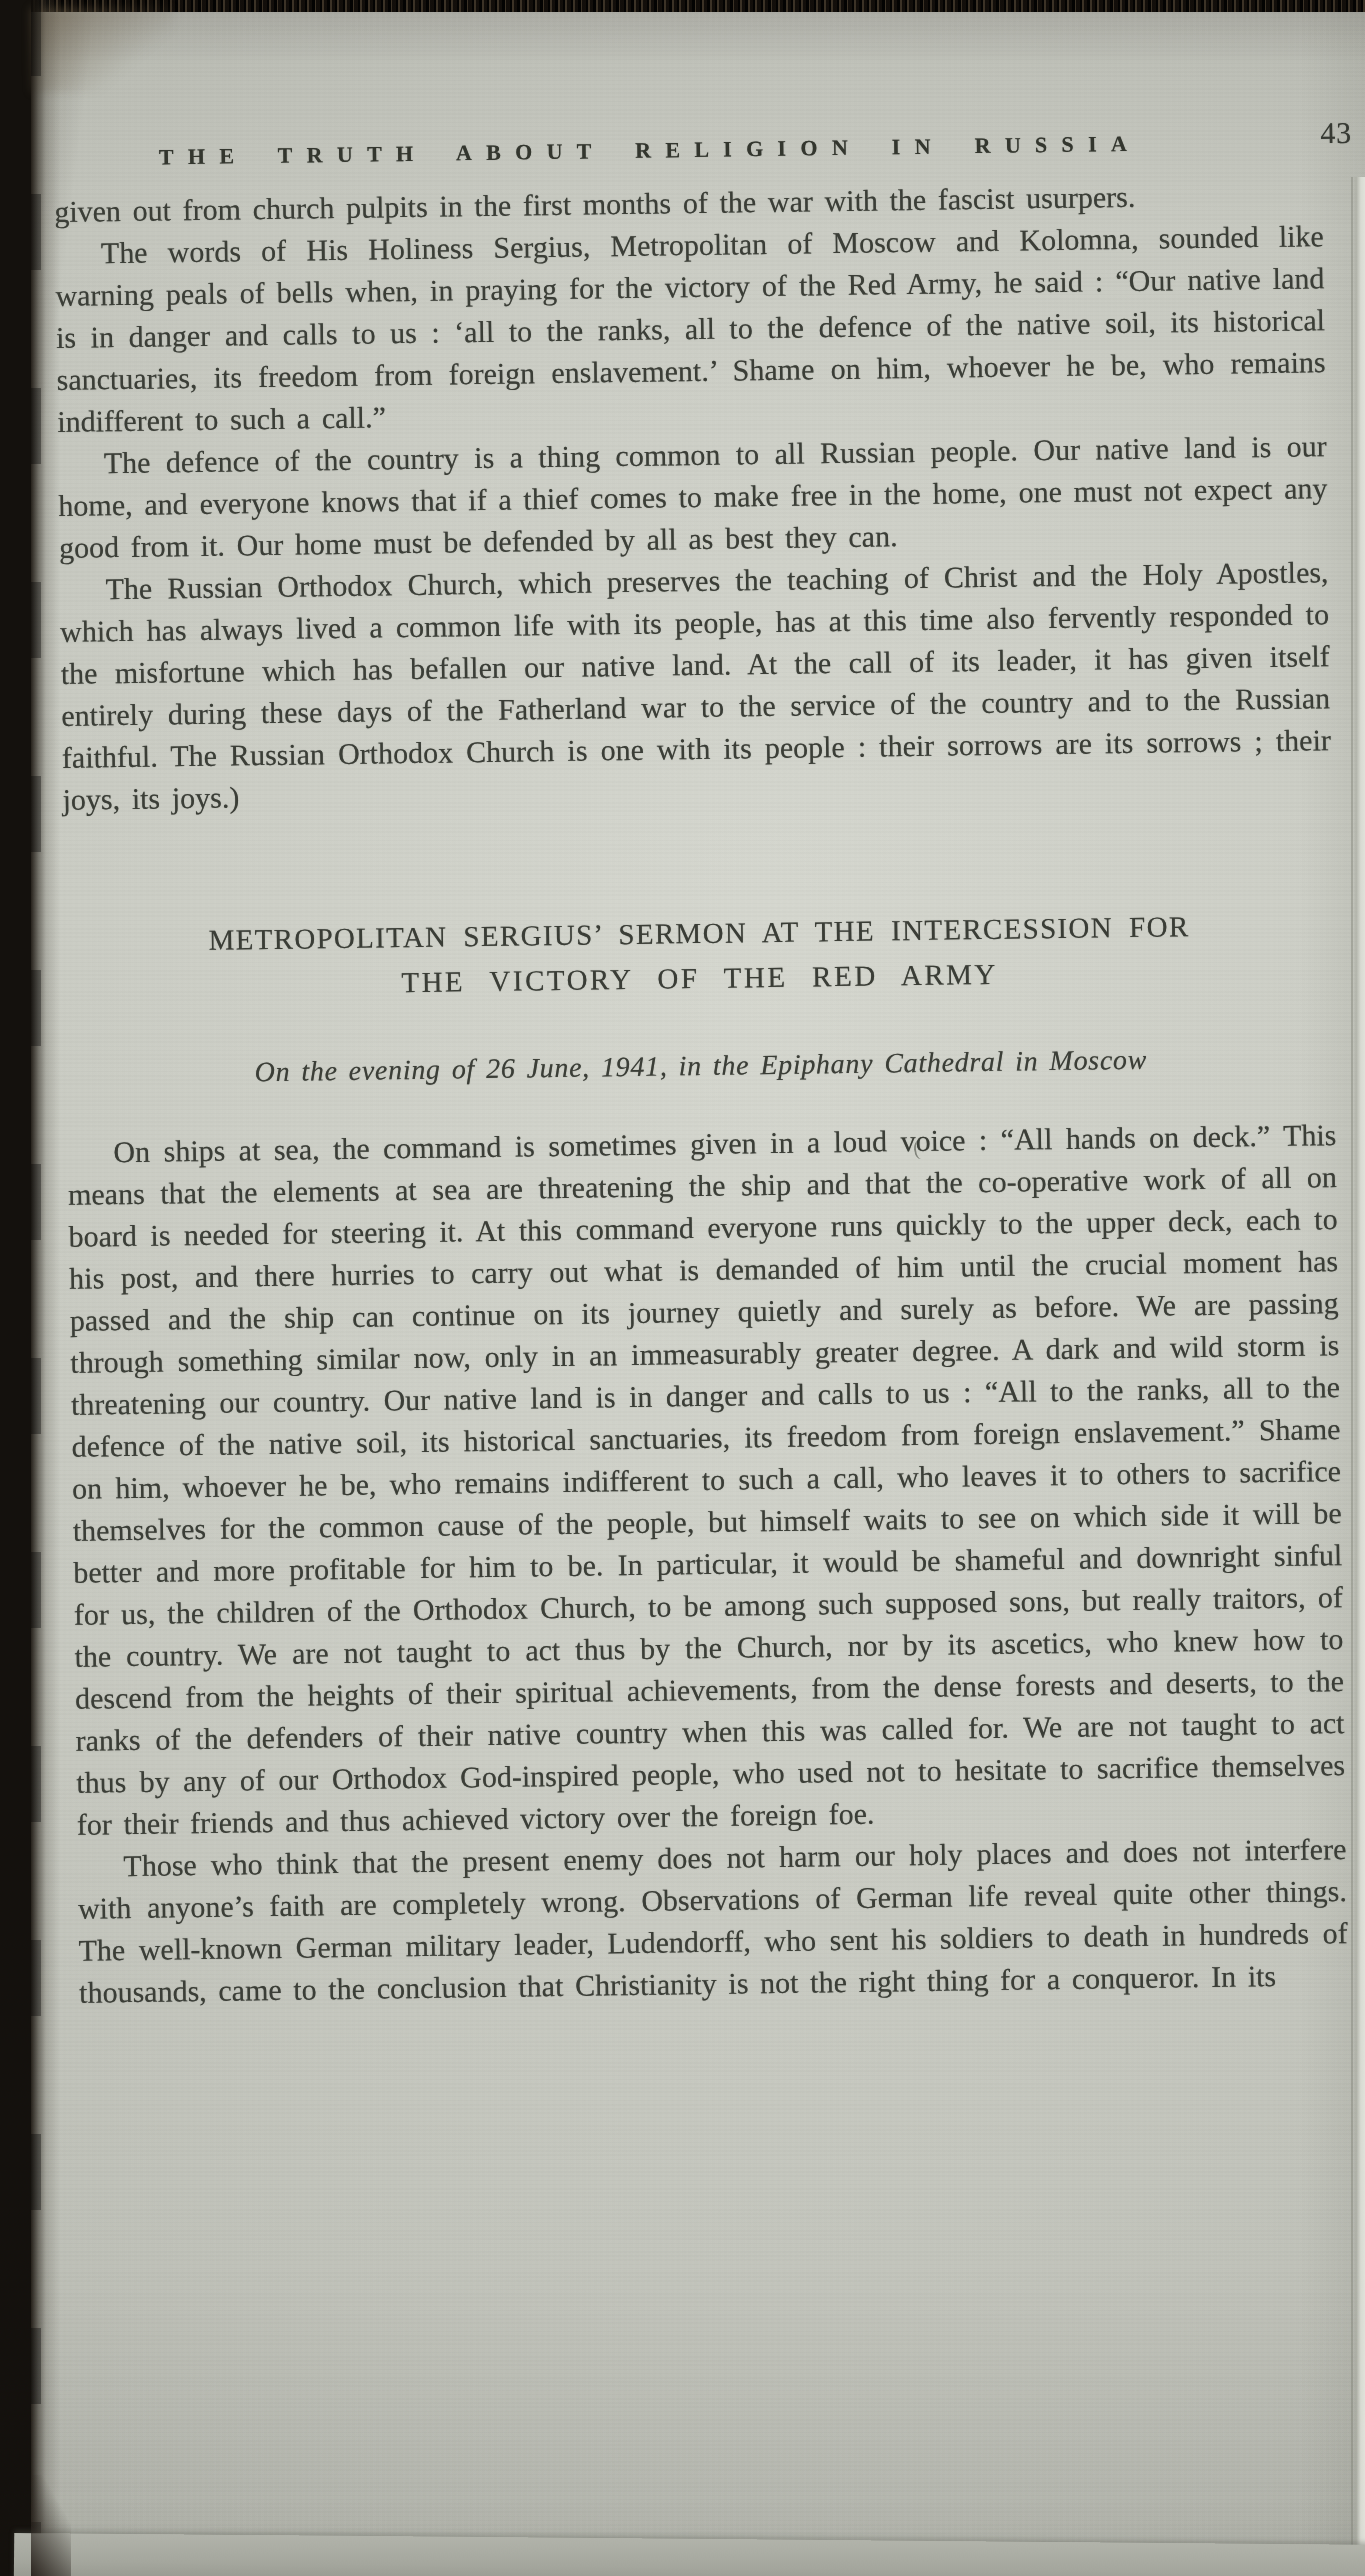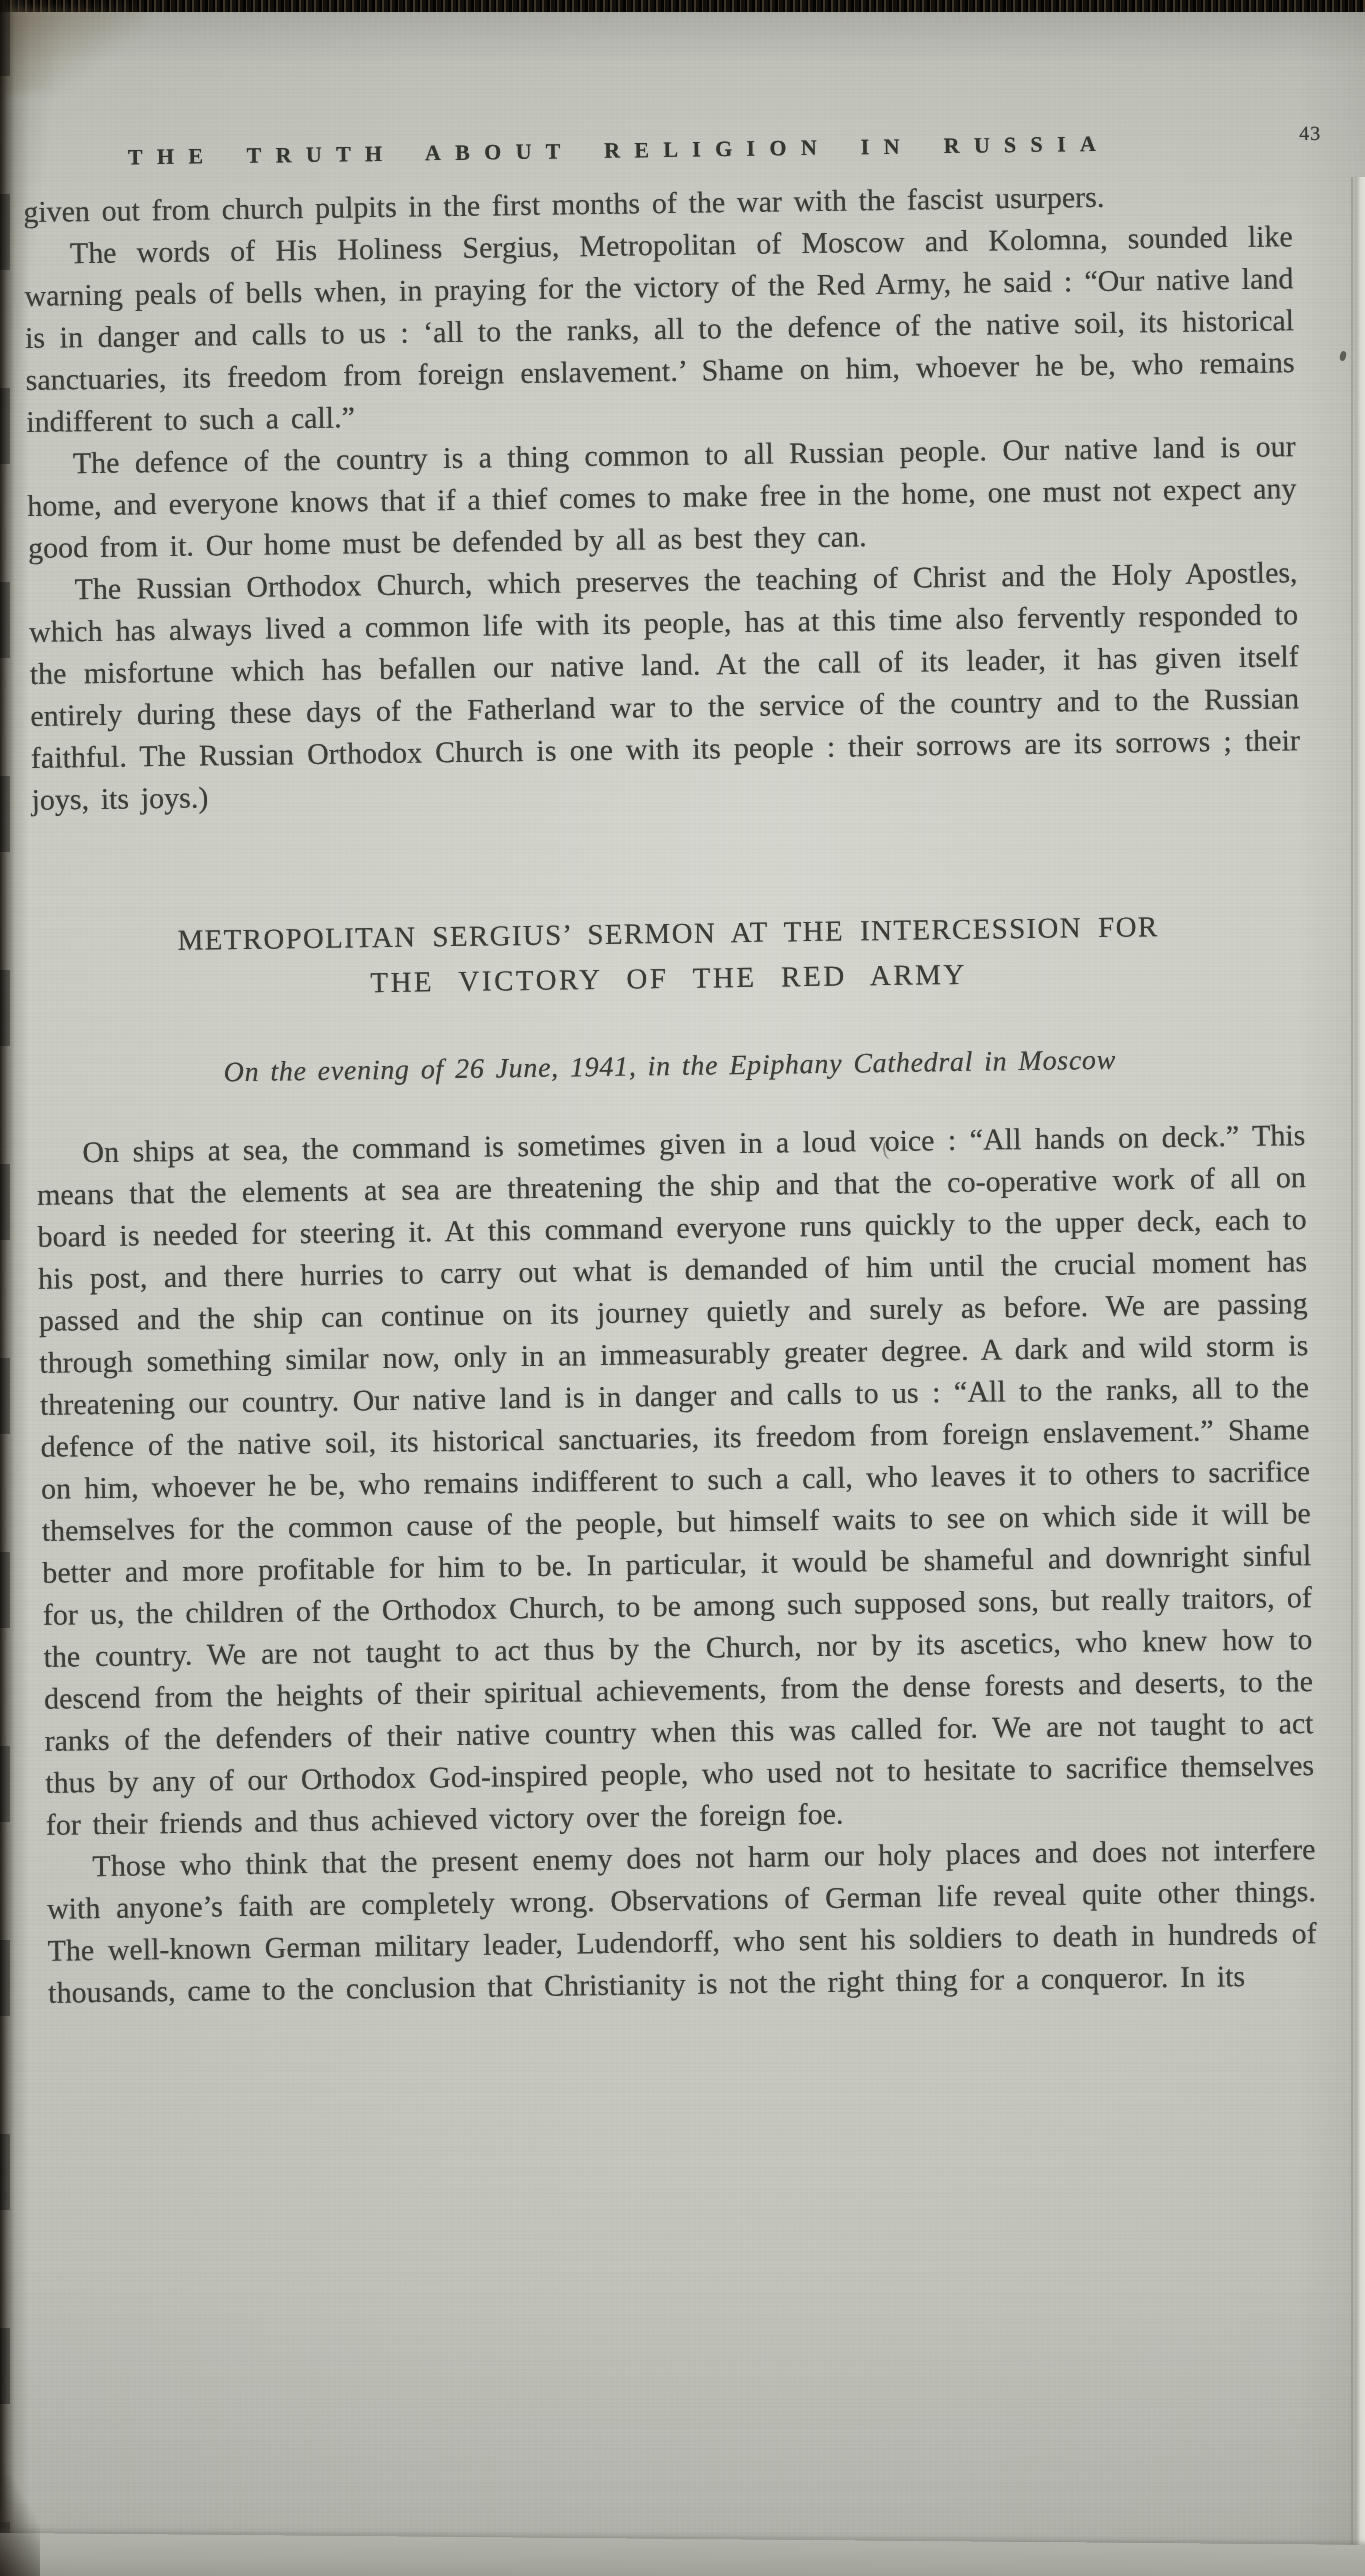--- a/index.html
+++ b/index.html
@@ -10,35 +10,36 @@
   }
   .page {
     position:absolute; inset:0;
     background:
       repeating-linear-gradient(0deg, rgba(0,0,0,.015) 0 1.7px, rgba(0,0,0,0) 1.7px 4.2px),
       repeating-linear-gradient(90deg, rgba(255,255,255,.02) 0 2.5px, rgba(0,0,0,0) 2.5px 5.9px),
       radial-gradient(ellipse at 55% 38%, rgba(255,255,255,.10) 0%, rgba(0,0,0,.05) 95%),
       linear-gradient(97deg, rgba(63,55,43,.28) 0%, rgba(63,55,43,0) 4%),
       linear-gradient(270deg, rgba(110,112,100,.14) 0%, rgba(110,112,100,0) 5%),
       linear-gradient(180deg, #a6a69e 0%, #c0c2b9 2.5%, #caccc3 9%, #d0d2c9 35%, #cdcfc6 65%, #c6c8bf 88%, #b9bbb2 97%, #aeb0a7 100%);
+    margin-left: 31px;
   }
   .text-block {
     position:absolute; left:34px; top:126px; width:1269px;
     transform:rotate(-0.8deg); transform-origin:50% 45%;
     color:#3b3e37; font-size:30px; line-height:42px;
     text-align:justify; word-spacing:4.2px;
     text-shadow:0 0 0.8px rgba(59,62,55,.65);
   }
   .pg-header { position:relative; height:34px; margin-bottom:22px; text-align:center; padding-right:76px; }
   .running-title {
     font-size:22px; font-weight:bold; letter-spacing:14.3px; word-spacing:10px;
     color:#33362e; white-space:nowrap;
   }
   .page-number {
-    position:absolute; right:-29.5px; top:-5px; font-size:20px; letter-spacing:0.8px;
+    position:absolute; right:-29.5px; top:-5px; font-size:30px; letter-spacing:0.8px;
     color:#373a33; font-weight:normal;
   }
   p { margin:0; }
   .indent { text-indent:46px; }
   .section-heading {
     margin:99px 0 0 0; text-align:center; font-weight:normal;
     font-size:29px; line-height:45px; color:#3a3d36; text-indent:0;
   }
   .h-line { display:block; letter-spacing:1.3px; word-spacing:7.6px; white-space:nowrap; }
   .h-line2 { letter-spacing:2.5px; word-spacing:15px; }

